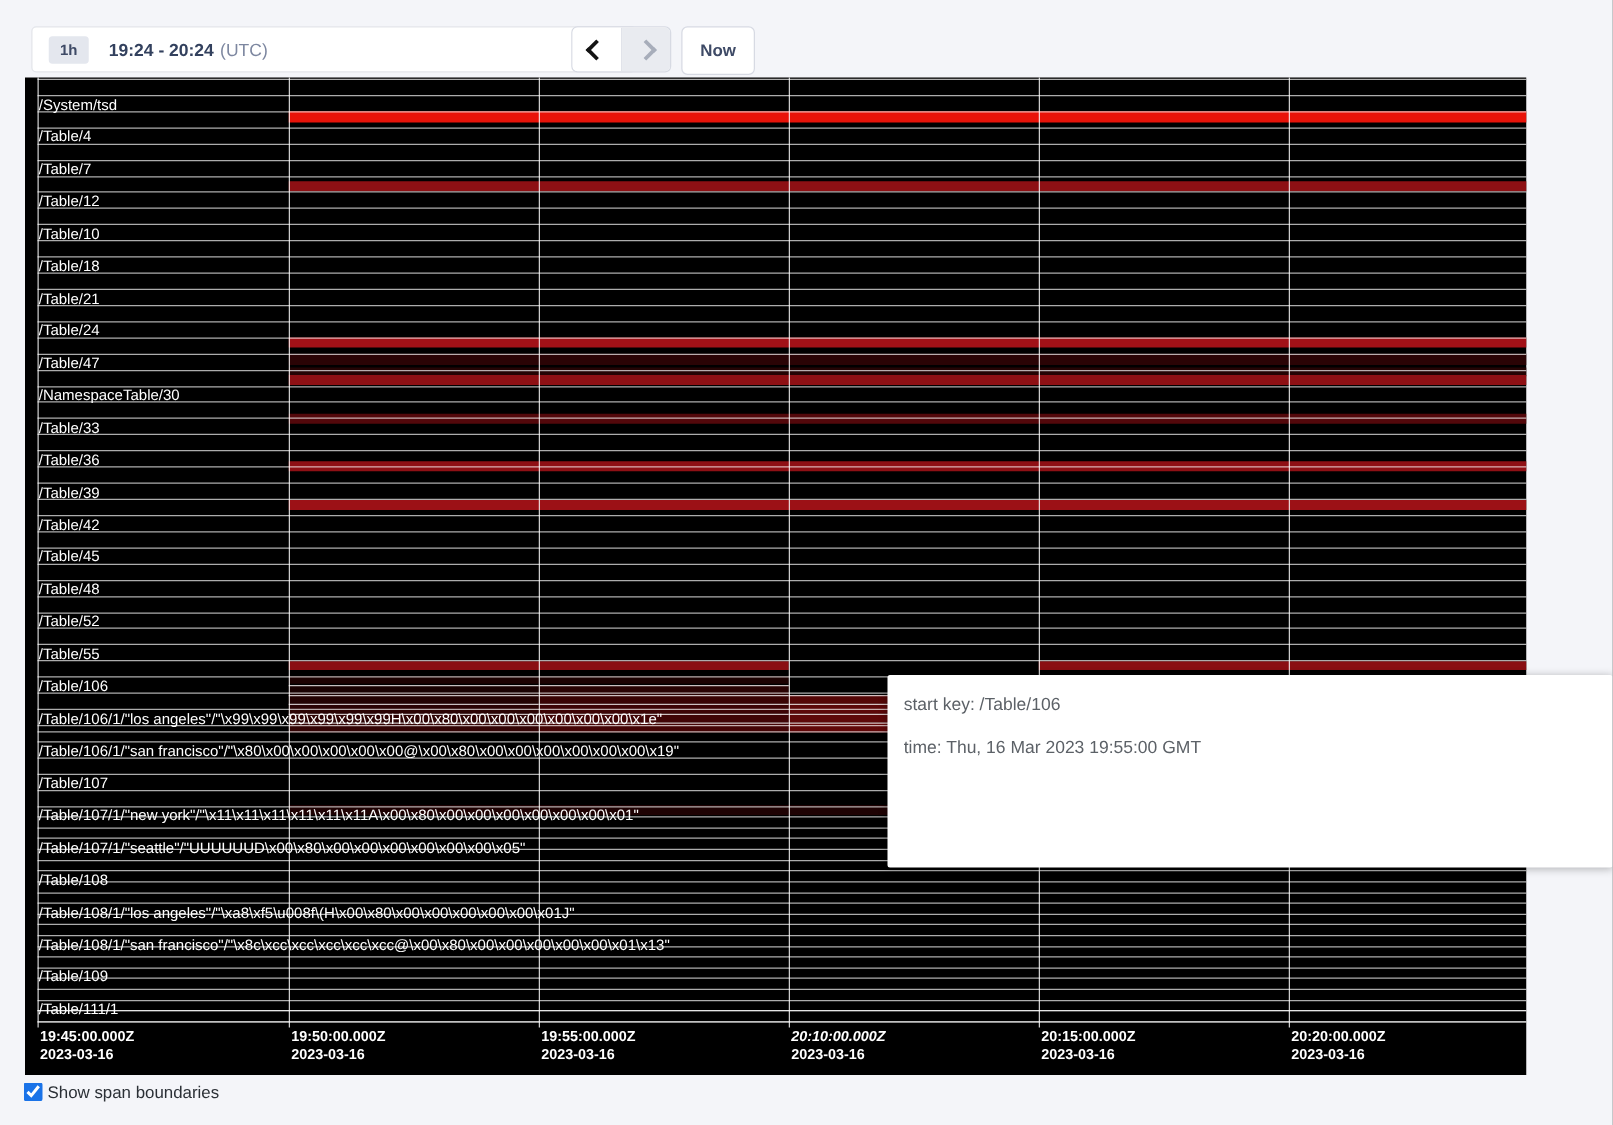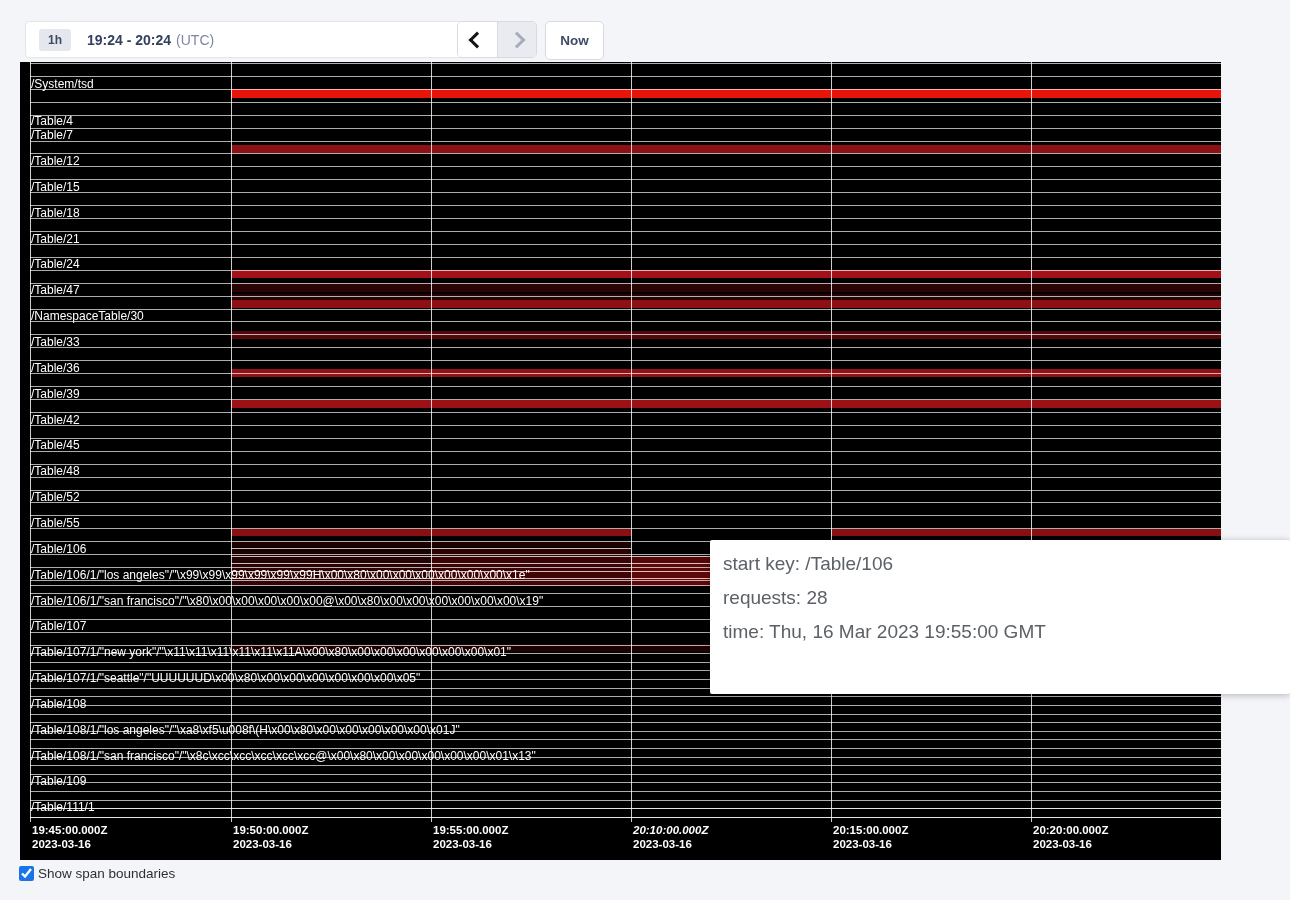--- a/index.html
+++ b/index.html
@@ -34,21 +34,21 @@
   .hline{position:absolute;left:10px;width:1191px;height:1px;background:rgba(255,255,255,.68);z-index:2;}
   .vline{position:absolute;top:0;width:1px;height:760px;background:rgba(255,255,255,.8);z-index:2;}
   .band{position:absolute;z-index:1;}
   .band.edge{border-top:1px solid rgba(255,255,255,.75);}
   .rowlabel{position:absolute;color:#fff;font-size:12px;line-height:13px;white-space:nowrap;z-index:3;}
   .axis-time,.axis-date{position:absolute;color:#fff;font-size:11.5px;font-weight:700;z-index:3;white-space:nowrap;}
 
   
   .tooltip{position:absolute;left:710px;top:540px;width:580px;height:154px;background:#fff;
            box-shadow:0 1px 7px rgba(0,0,0,.28);border-radius:2px;z-index:5;
-           padding:13px 0 0 13px;box-sizing:border-box;font-size:19px;color:#5c6167;}
+           padding:13px 0 0 13px;box-sizing:border-box;font-size:14px;color:#5c6167;}
   .tooltip p{margin:0 0 13px 0;line-height:21px;white-space:nowrap;overflow:hidden;}
 
   
   .footer{position:absolute;left:19px;top:866px;display:flex;align-items:center;gap:4px;}
   .footer input{width:15px;height:15px;accent-color:#1a73e8;margin:0;}
   .footer span{font-size:13.5px;color:#2b3036;}
 </style>
 </head>
 <body>
 
@@ -169,24 +169,24 @@
       <div class="hline" style="top: 746.3px;"></div>
       <div class="hline" style="top: 754.9px;"></div>
       <div class="hline" style="top: 522.5px;"></div>
       <div class="vline" style="left: 10px;"></div>
       <div class="vline" style="left: 211px;"></div>
       <div class="vline" style="left: 411px;"></div>
       <div class="vline" style="left: 611px;"></div>
       <div class="vline" style="left: 811px;"></div>
       <div class="vline" style="left: 1011px;"></div>
       <div class="rowlabel" style="left: 11px; top: 15.5px;">/System/tsd</div>
-      <div class="rowlabel" style="left: 11px; top: 41.35px; margin-top: 12px;">/Table/4</div>
+      <div class="rowlabel" style="left: 11px; top: 41.35px;">/Table/4</div>
       <div class="rowlabel" style="left: 11px; top: 67.2px;">/Table/7</div>
       <div class="rowlabel" style="left: 11px; top: 93.05px;">/Table/12</div>
-      <div class="rowlabel" style="left: 11px; top: 118.9px;">/Table/15</div>
+      <div class="rowlabel" style="left: 11px; top: 118.9px;">/Table/10</div>
       <div class="rowlabel" style="left: 11px; top: 144.75px;">/Table/18</div>
       <div class="rowlabel" style="left: 11px; top: 170.6px;">/Table/21</div>
       <div class="rowlabel" style="left: 11px; top: 196.45px;">/Table/24</div>
       <div class="rowlabel" style="left: 11px; top: 222.3px;">/Table/47</div>
       <div class="rowlabel" style="left: 11px; top: 248.15px;">/NamespaceTable/30</div>
       <div class="rowlabel" style="left: 11px; top: 274px;">/Table/33</div>
       <div class="rowlabel" style="left: 11px; top: 299.85px;">/Table/36</div>
       <div class="rowlabel" style="left: 11px; top: 325.7px;">/Table/39</div>
       <div class="rowlabel" style="left: 11px; top: 351.55px;">/Table/42</div>
       <div class="rowlabel" style="left: 11px; top: 377.4px;">/Table/45</div>
@@ -213,21 +213,20 @@
       <div class="axis-time" style="left: 613px; top: 762px; font-style: italic;">20:10:00.000Z</div>
       <div class="axis-date" style="left: 613px; top: 776px;">2023-03-16</div>
       <div class="axis-time" style="left: 813px; top: 762px;">20:15:00.000Z</div>
       <div class="axis-date" style="left: 813px; top: 776px;">2023-03-16</div>
       <div class="axis-time" style="left: 1013px; top: 762px;">20:20:00.000Z</div>
       <div class="axis-date" style="left: 1013px; top: 776px;">2023-03-16</div>
     </div>
 
   <div class="tooltip">
     <p>start key: /Table/106</p>
-    <p>requests: 28</p>
     <p>time: Thu, 16 Mar 2023 19:55:00 GMT</p>
   </div>
 
   <div class="footer">
     <input type="checkbox" checked="" style="">
     <span>Show span boundaries</span>
   </div>
 
 </div>
 

